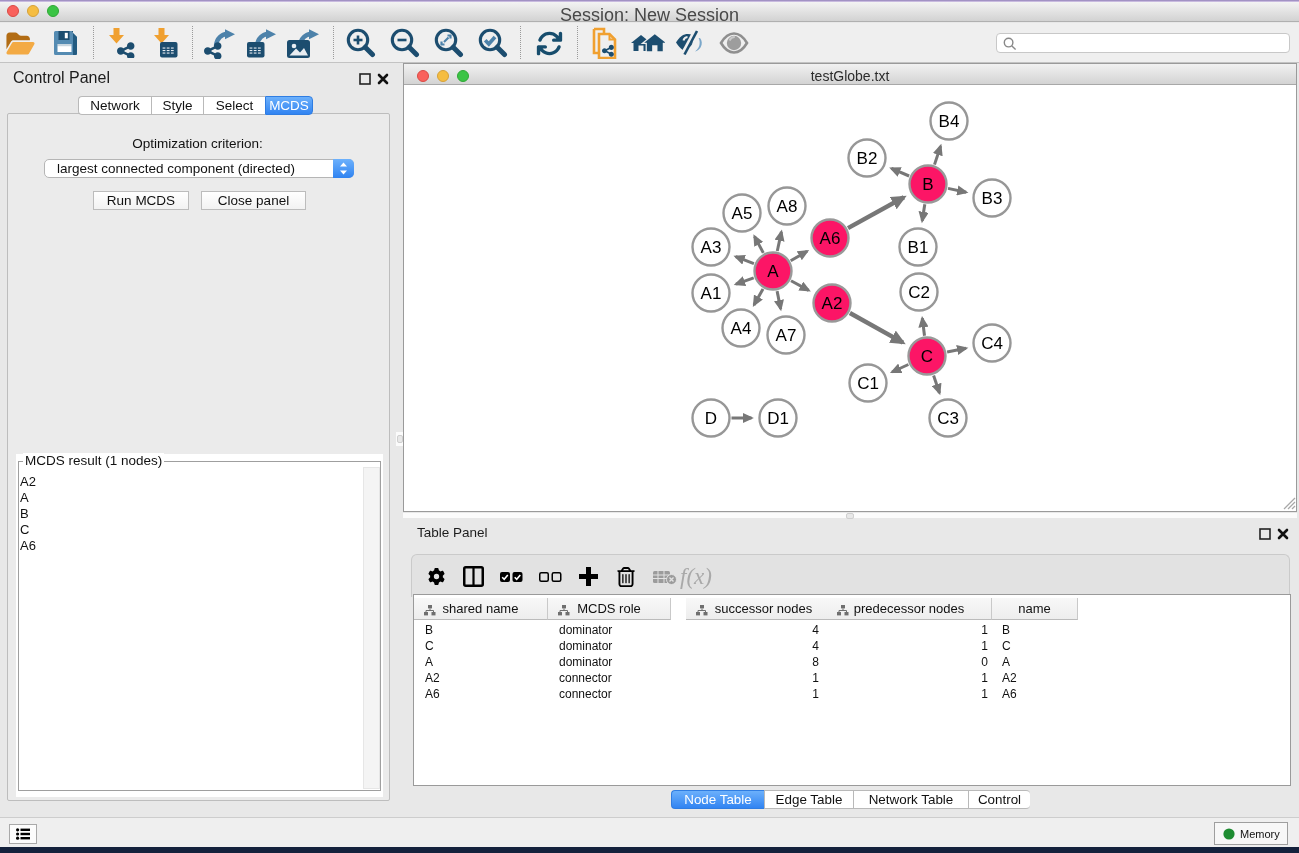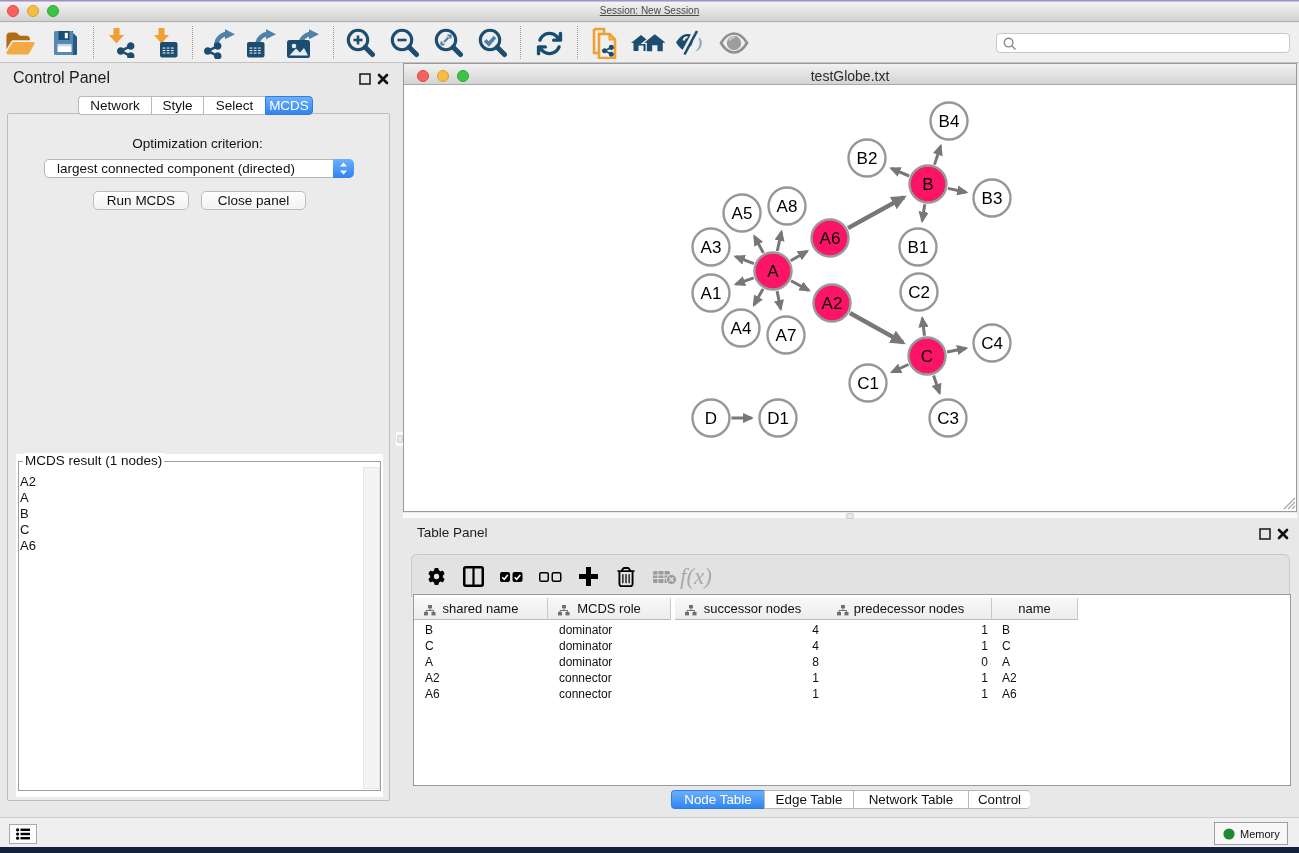--- a/index.html
+++ b/index.html
@@ -8,40 +8,40 @@
 .abs { position:absolute; }
 
 #purple { left:0; top:0; width:1299px; height:1.2px; background:#a292c4; }
 #purple2 { left:0; top:1.2px; width:1299px; height:1px; background:#c8badf; }
 
 #titlebar { left:0; top:2.2px; width:1299px; height:19.8px; background:linear-gradient(#f3f3f3,#d2d2d2); border-bottom:1px solid #b0b0b0; }
 .tl { position:absolute; width:12px; height:12px; border-radius:50%; top:3.3px; }
 #titlebar .r { left:7px; background:#f9615c; border:0.5px solid #d94a44; }
 #titlebar .y { left:27px; background:#f5bd41; border:0.5px solid #d6a137; }
 #titlebar .g { left:47px; background:#3bc445; border:0.5px solid #2fa835; }
-#titletext { width:100%; text-align:center; top:3px; font-size:10px; color:#484848;text-decoration:underline; }
+#titletext { width:100%; text-align:center; top:3px; font-size:18px; color:#484848; }
 
 #toolbar { left:0; top:23px; width:1299px; height:40px; background:#efefef; border-bottom:1px solid #c3c3c3; }
 .sep { position:absolute; top:3px; height:33px; width:0; border-left:1px dotted #9a9a9a; }
 .tbi { position:absolute; top:0; height:40px; display:flex; align-items:center; justify-content:center; }
 #search { left:996px; top:10px; width:294px; height:20px; background:#fff; border:1px solid #c8c8c8; border-radius:4px; }
 #search svg { position:absolute; left:6px; top:3px; }
 
 #cp-title { left:13px; top:69px; font-size:16px; color:#1c1c1c; }
 .winbtns { top:71px; }
 #cp-box { left:6.5px; top:113px; width:383.5px; height:688px; border:1px solid #bdbdbd; background:#ebebeb; border-radius:2px; }
 #tabs { left:78px; top:96px; width:242px; height:19px; display:flex; font-size:13.5px; }
 #tabs .t { background:#fff; border:1px solid #b9b9b9; border-right:none; display:flex; align-items:center; justify-content:center; color:#111; }
 #tabs .t:first-child { border-radius:4px 0 0 4px; }
 #tabs .t:last-child { border-radius:0 4px 4px 0; border-right:1px solid #2f7de2; }
 #tabs .active { background:linear-gradient(#6cb0fb,#3184f2); color:#fff; border-color:#2f7de2; }
 #opt-label { left:5px; top:136px; width:385px; text-align:center; font-size:13.5px; color:#111; }
 #combo { left:44px; top:159px; width:310px; height:19px; background:#fff; border:1px solid #b5b5b5; border-radius:5px; font-size:13.5px; color:#111; line-height:17px; padding-left:12px; }
 #combo-btn { left:333px; top:159px; width:21px; height:19px; background:linear-gradient(#6db1fc,#2f83f1); border-radius:0 5px 5px 0; }
-.btn { position:absolute; height:19px; background:linear-gradient(#ffffff,#f2f2f2); border:1px solid #bcbcbc; border-radius:5px; font-size:13.5px; color:#111; display:flex; align-items:center; justify-content:center; }
+.btn { position:absolute; height:19px; background:linear-gradient(#ffffff,#f2f2f2); border:1px solid #bcbcbc; border-radius:0; font-size:13.5px; color:#111; display:flex; align-items:center; justify-content:center; }
 #btn-run { left:93px; top:191px; width:96px; }
 #btn-close { left:201px; top:191px; width:105px; }
 #fs-panel { left:15.5px; top:454px; width:367.5px; height:343px; background:#fff; }
 #fieldset { left:17.5px; top:461px; width:363.5px; height:330px; border:1px solid #9f9f9f; background:#fff; }
 #legend { left:23px; top:453px; font-size:13.5px; color:#111; background:#fff; padding:0 2px; }
 #mcds-list { left:20px; top:474px; font-size:13px; color:#111; line-height:16px; }
 #mcds-sb { left:363px; top:467px; width:17px; height:322px; background:#f4f4f4; border:1px solid #e6e6e6; }
 
 #nw { left:403px; top:63px; width:894px; height:449px; background:#fff; border:1px solid #9a9a9a; }
 #nw-tb { left:0; top:0; width:892px; height:21px; background:linear-gradient(#f1f1f1,#d3d3d3); border-bottom:1px solid #a8a8a8; position:absolute; }
@@ -463,21 +463,21 @@
           <rect x="4" y="0" width="4" height="3.4"></rect>
           <rect x="0" y="7" width="4" height="3.4"></rect>
           <rect x="7.5" y="7" width="4" height="3.4"></rect>
         </g>
         <g stroke="#6f6f6f" stroke-width="1">
           <path d="M6 3.4 V5.5 M2 7 V5.5 H9.5 V7" fill="none"></path>
         </g>
       </svg>
       <span>MCDS role</span>
     </div>
-    <div class="th" style="left:261px;width:156px">
+    <div class="th" style="left:272px;width:156px">
       <svg width="12" height="11" viewBox="0 0 12 11" style="position:absolute;left:10px;top:7px">
         <g fill="#6f6f6f">
           <rect x="4" y="0" width="4" height="3.4"></rect>
           <rect x="0" y="7" width="4" height="3.4"></rect>
           <rect x="7.5" y="7" width="4" height="3.4"></rect>
         </g>
         <g stroke="#6f6f6f" stroke-width="1">
           <path d="M6 3.4 V5.5 M2 7 V5.5 H9.5 V7" fill="none"></path>
         </g>
       </svg>

